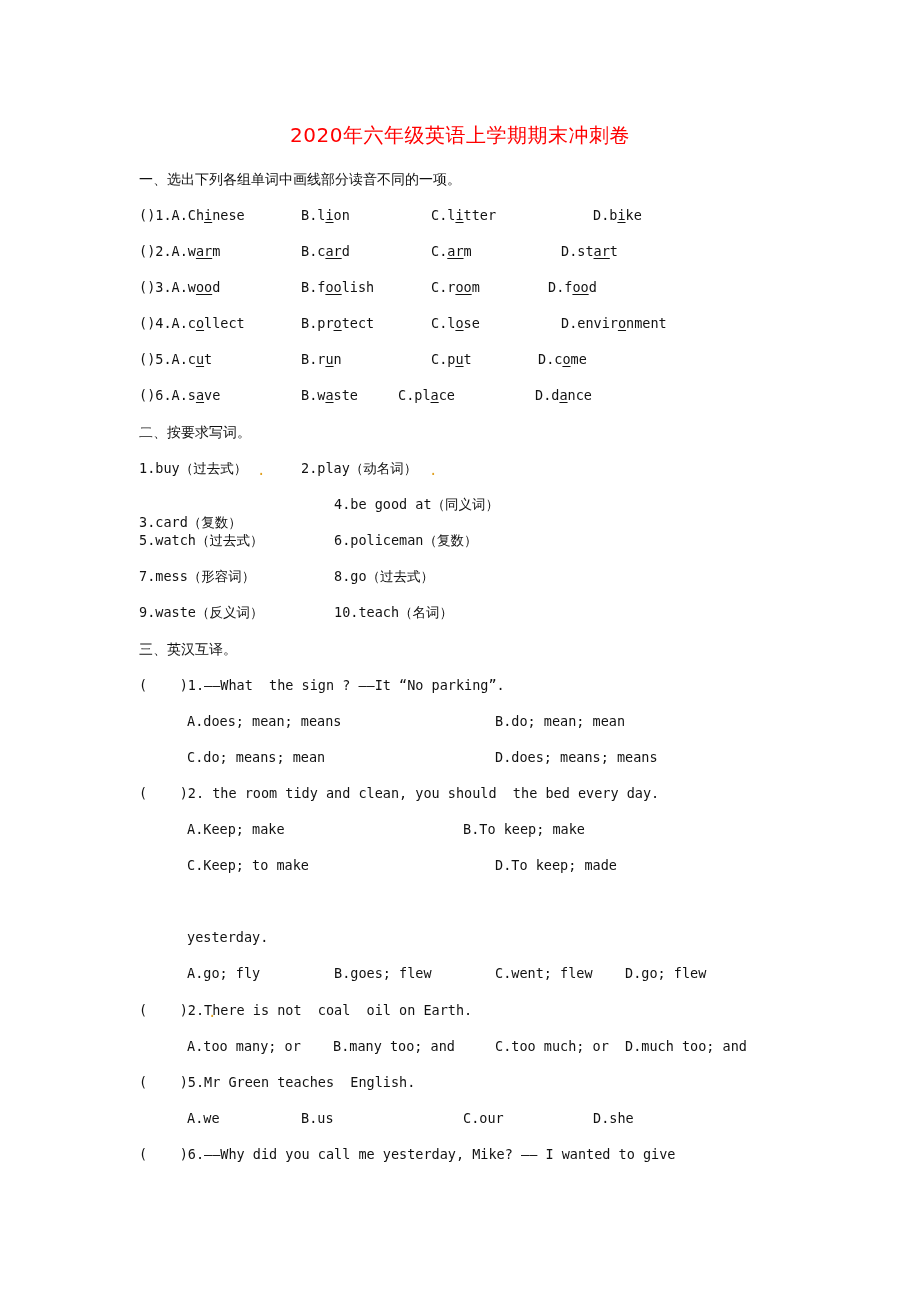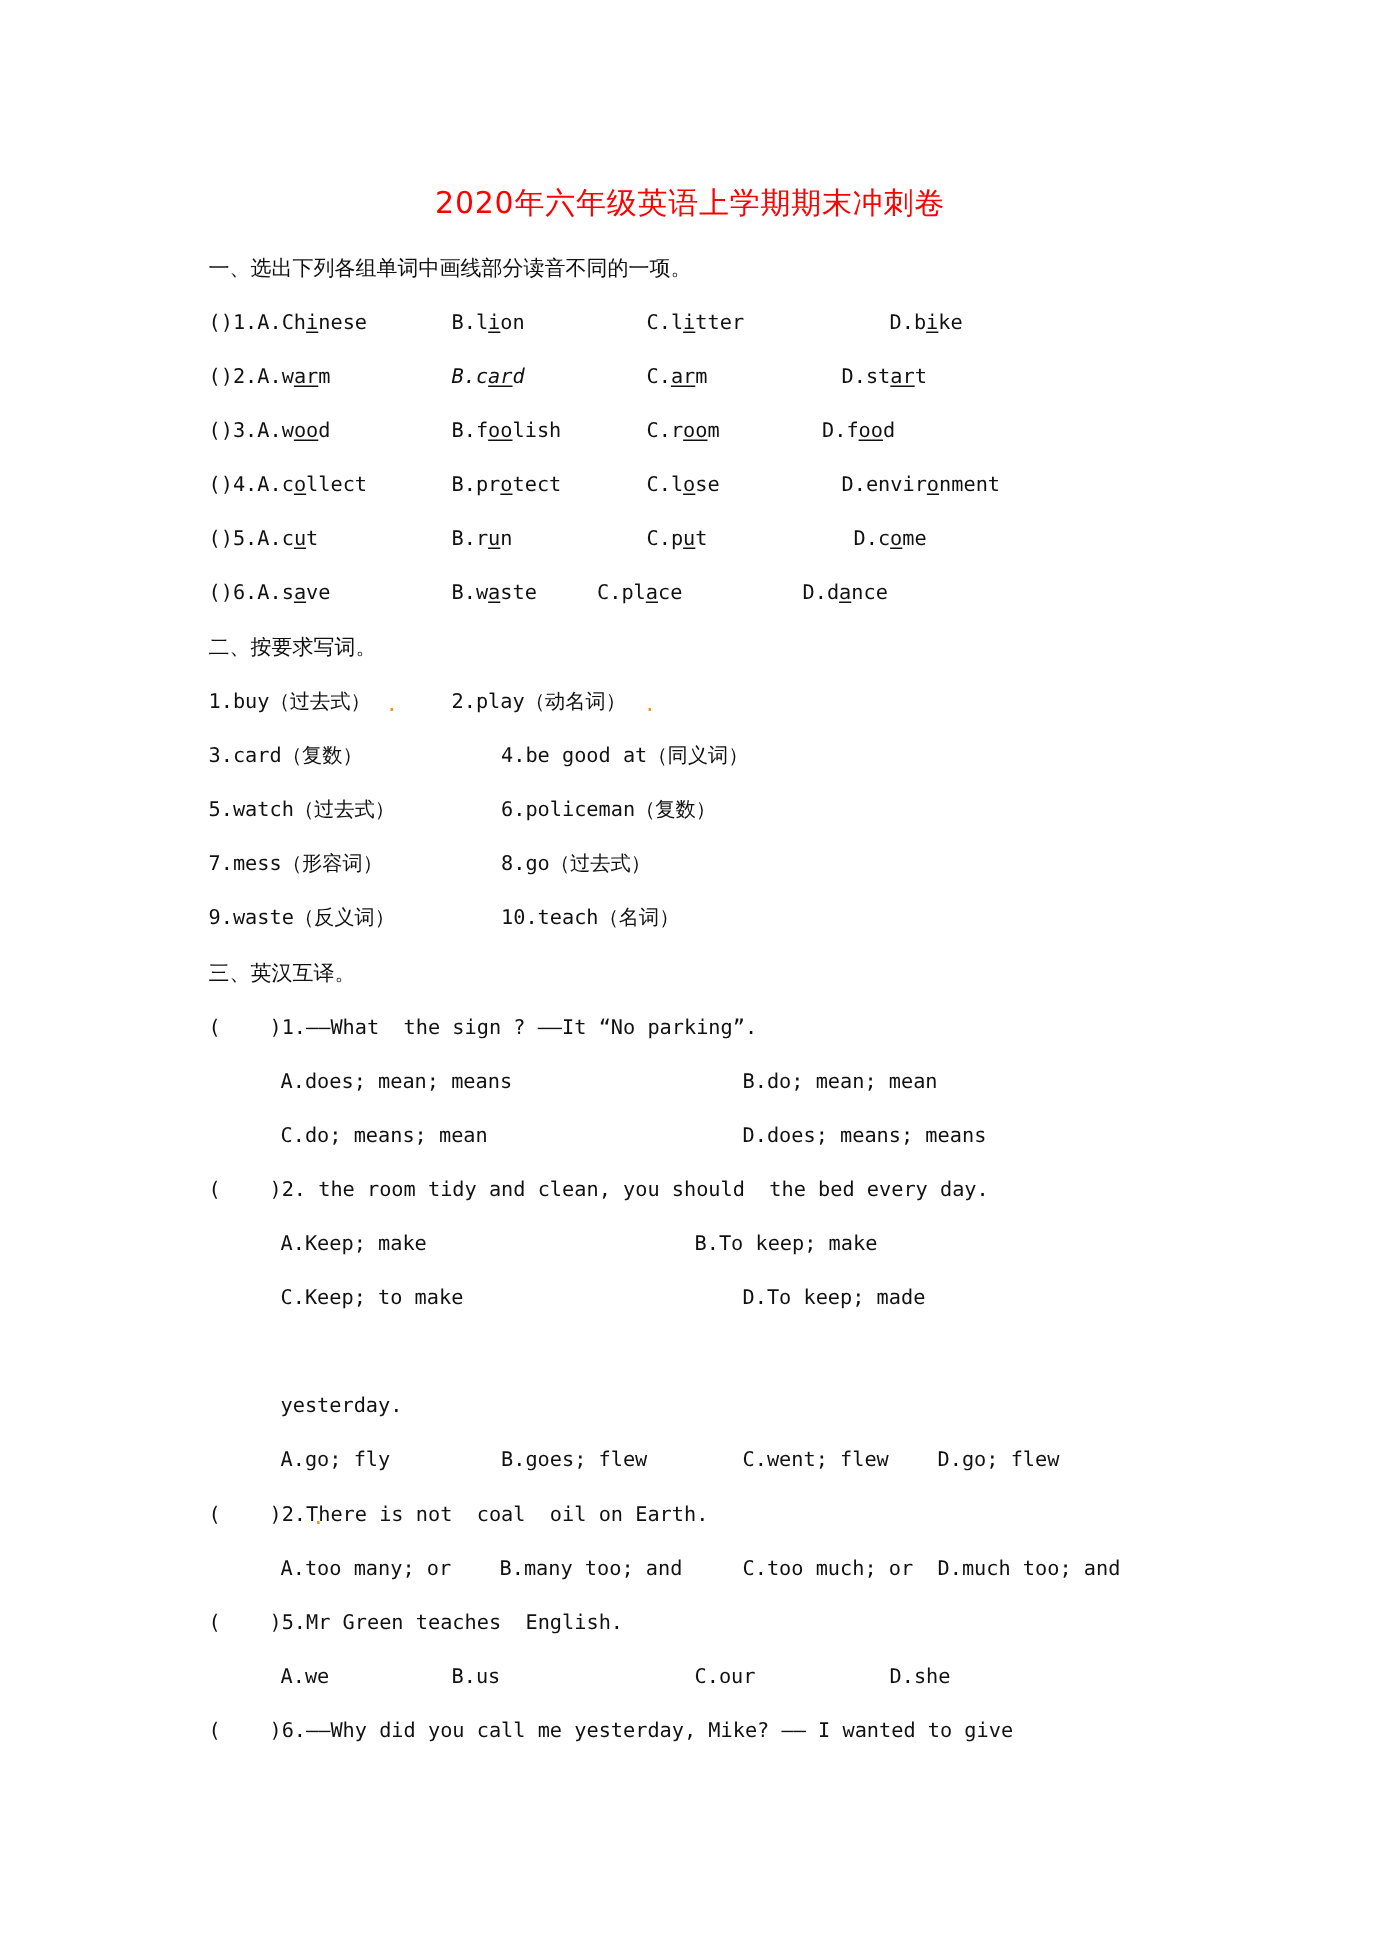--- a/index.html
+++ b/index.html
@@ -31,47 +31,47 @@
 <div class="page">
   <div class="title">2020年六年级英语上学期期末冲刺卷</div>
 
   <div class="line heading" style="top:170px">一、选出下列各组单词中画线部分读音不同的一项。</div>
   <div id="s1">
       <div class="line mono" style="top: 206px; left: 139px;"><span>()1.</span><span>A.</span><span>Ch</span><u>i</u><span>nese</span></div>
       <div class="line mono" style="top: 206px; left: 301px;"><span>B.</span><span>l</span><u>i</u><span>on</span></div>
       <div class="line mono" style="top: 206px; left: 431px;"><span>C.</span><span>l</span><u>i</u><span>tter</span></div>
       <div class="line mono" style="top: 206px; left: 593px;"><span>D.</span><span>b</span><u>i</u><span>ke</span></div>
       <div class="line mono" style="top: 242px; left: 139px;"><span>()2.</span><span>A.</span><span>w</span><u>ar</u><span>m</span></div>
-      <div class="line mono" style="top: 242px; left: 301px; font-style: italic;"><span>B.</span><span>c</span><u>ar</u><span>d</span></div>
+      <div class="line mono" style="top: 242px; left: 301px;"><span>B.</span><span>c</span><u>ar</u><span>d</span></div>
       <div class="line mono" style="top: 242px; left: 431px;"><span>C.</span><span></span><u>ar</u><span>m</span></div>
       <div class="line mono" style="top: 242px; left: 561px;"><span>D.</span><span>st</span><u>ar</u><span>t</span></div>
       <div class="line mono" style="top: 278px; left: 139px;"><span>()3.</span><span>A.</span><span>w</span><u>oo</u><span>d</span></div>
       <div class="line mono" style="top: 278px; left: 301px;"><span>B.</span><span>f</span><u>oo</u><span>lish</span></div>
       <div class="line mono" style="top: 278px; left: 431px;"><span>C.</span><span>r</span><u>oo</u><span>m</span></div>
       <div class="line mono" style="top: 278px; left: 528px; margin-left: 20px;"><span>D.</span><span>f</span><u>oo</u><span>d</span></div>
       <div class="line mono" style="top: 314px; left: 139px;"><span>()4.</span><span>A.</span><span>c</span><u>o</u><span>llect</span></div>
       <div class="line mono" style="top: 314px; left: 301px;"><span>B.</span><span>pr</span><u>o</u><span>tect</span></div>
       <div class="line mono" style="top: 314px; left: 431px;"><span>C.</span><span>l</span><u>o</u><span>se</span></div>
       <div class="line mono" style="top: 314px; left: 561px;"><span>D.</span><span>envir</span><u>o</u><span>nment</span></div>
       <div class="line mono" style="top: 350px; left: 139px;"><span>()5.</span><span>A.</span><span>c</span><u>u</u><span>t</span></div>
       <div class="line mono" style="top: 350px; left: 301px;"><span>B.</span><span>r</span><u>u</u><span>n</span></div>
       <div class="line mono" style="top: 350px; left: 431px;"><span>C.</span><span>p</span><u>u</u><span>t</span></div>
-      <div class="line mono" style="top: 350px; left: 569px; text-align: center;"><span>D.</span><span>c</span><u>o</u><span>me</span></div>
+      <div class="line mono" style="top: 350px; left: 538px; text-align: center;"><span>D.</span><span>c</span><u>o</u><span>me</span></div>
       <div class="line mono" style="top: 386px; left: 139px;"><span>()6.</span><span>A.</span><span>s</span><u>a</u><span>ve</span></div>
       <div class="line mono" style="top: 386px; left: 301px;"><span>B.</span><span>w</span><u>a</u><span>ste</span></div>
       <div class="line mono" style="top: 386px; left: 398px;"><span>C.</span><span>pl</span><u>a</u><span>ce</span></div>
       <div class="line mono" style="top: 386px; left: 495px; padding-left: 40px;"><span>D.</span><span>d</span><u>a</u><span>nce</span></div>
     </div>
 
   <div class="line heading" style="top:423px">二、按要求写词。</div>
   <div class="line mono" style="top:459px">1.buy（过去式）</div>
   <span class="line mark" style="top:461px;left:257px">.</span>
   <div class="line mono" style="top:459px;left:301px">2.play（动名词）</div>
   <span class="line mark" style="top:461px;left:429px">.</span>
-  <div class="line mono" style="top:495px">3.card（复数）</div>
+  <div class="line mono" style="top:513px">3.card（复数）</div>
   <div class="line mono" style="top:495px;left:334px">4.be good at（同义词）</div>
   <div class="line mono" style="top:531px">5.watch（过去式）</div>
   <div class="line mono" style="top:531px;left:334px">6.policeman（复数）</div>
   <div class="line mono" style="top:567px">7.mess（形容词）</div>
   <div class="line mono" style="top:567px;left:334px">8.go（过去式）</div>
   <div class="line mono" style="top:603px">9.waste（反义词）</div>
   <div class="line mono" style="top:603px;left:334px">10.teach（名词）</div>
 
   <div class="line heading" style="top:640px">三、英汉互译。</div>
 

